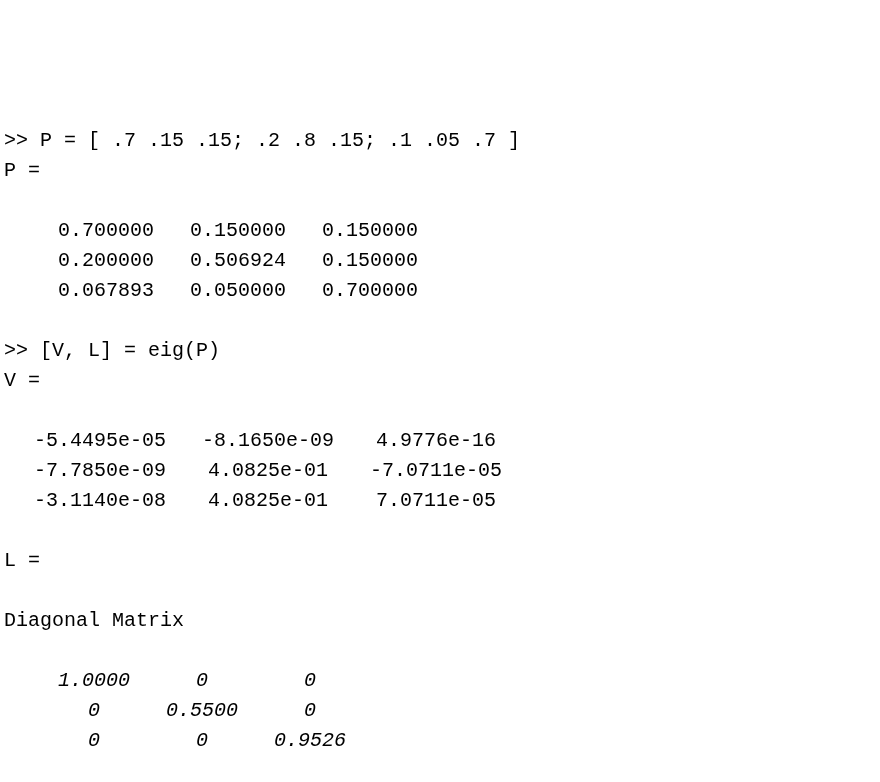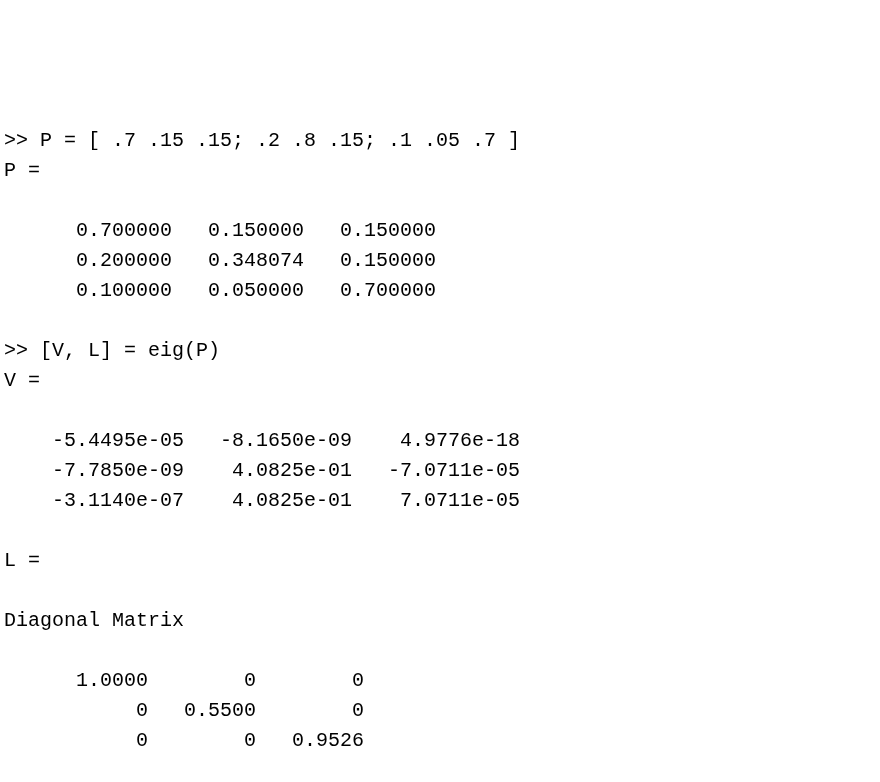--- a/index.html
+++ b/index.html
@@ -17,47 +17,47 @@
       white-space: pre;
     }
     .terminal {
       white-space: pre;
     }
     span.row {
       display: inline-block;
     }
     span.cell {
       display: inline-block;
-      text-align: right;
+      text-align: center;
     }
     .col-p { width: 11ch; }
     .lead-p { width: 3ch; display: inline-block; }
     .col-v { width: 14ch; }
     .lead-v { width: 1ch; display: inline-block; }
-    .col-l { width: 9ch; }
+    .col-l { width: 9ch; font-style: italic; }
     .lead-l { width: 3ch; display: inline-block; }
   </style>
 </head>
 <body>
 
 
 
 <div class="terminal"><span>&gt;&gt; P = [ .7 .15 .15; .2 .8 .15; .1 .05 .7 ]</span>
 <span>P =</span>
 
 <span class="row"><span class="lead-p"></span><span class="cell col-p">0.700000</span><span class="cell col-p">0.150000</span><span class="cell col-p">0.150000</span></span>
-<span class="row"><span class="lead-p"></span><span class="cell col-p">0.200000</span><span class="cell col-p">0.348074</span><span class="cell col-p">0.150000</span></span>
-<span class="row"><span class="lead-p"></span><span class="cell col-p">0.100000</span><span class="cell col-p">0.050000</span><span class="cell col-p">0.700000</span></span>
+<span class="row"><span class="lead-p"></span><span class="cell col-p">0.200000</span><span class="cell col-p">0.506924</span><span class="cell col-p">0.150000</span></span>
+<span class="row"><span class="lead-p"></span><span class="cell col-p">0.067893</span><span class="cell col-p">0.050000</span><span class="cell col-p">0.700000</span></span>
 
 <span>&gt;&gt; [V, L] = eig(P)</span>
 <span>V =</span>
 
-<span class="row"><span class="lead-v"></span><span class="cell col-v">-5.4495e-05</span><span class="cell col-v">-8.1650e-09</span><span class="cell col-v">4.9776e-18</span></span>
+<span class="row"><span class="lead-v"></span><span class="cell col-v">-5.4495e-05</span><span class="cell col-v">-8.1650e-09</span><span class="cell col-v">4.9776e-16</span></span>
 <span class="row"><span class="lead-v"></span><span class="cell col-v">-7.7850e-09</span><span class="cell col-v">4.0825e-01</span><span class="cell col-v">-7.0711e-05</span></span>
-<span class="row"><span class="lead-v"></span><span class="cell col-v">-3.1140e-07</span><span class="cell col-v">4.0825e-01</span><span class="cell col-v">7.0711e-05</span></span>
+<span class="row"><span class="lead-v"></span><span class="cell col-v">-3.1140e-08</span><span class="cell col-v">4.0825e-01</span><span class="cell col-v">7.0711e-05</span></span>
 
 <span>L =</span>
 
 <span>Diagonal Matrix</span>
 
 <span class="row"><span class="lead-l"></span><span class="cell col-l">1.0000</span><span class="cell col-l">0</span><span class="cell col-l">0</span></span>
 <span class="row"><span class="lead-l"></span><span class="cell col-l">0</span><span class="cell col-l">0.5500</span><span class="cell col-l">0</span></span>
 <span class="row"><span class="lead-l"></span><span class="cell col-l">0</span><span class="cell col-l">0</span><span class="cell col-l">0.9526</span></span>
 
 </div>

